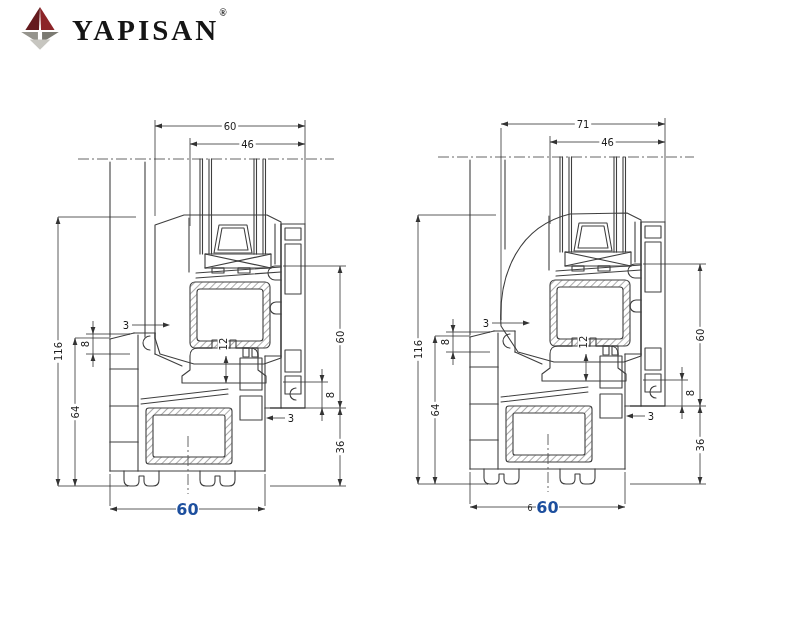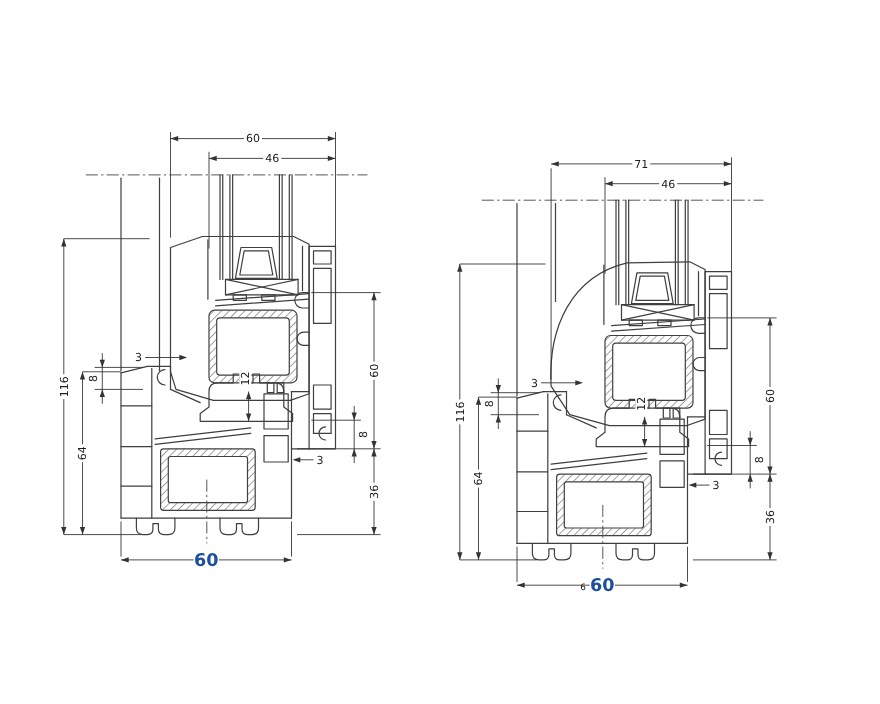--- a/index.html
+++ b/index.html
@@ -8,36 +8,46 @@
   
   .logo{position:absolute;left:16px;top:6px;display:flex;align-items:center;gap:8px;}
   .logo-mark{width:48px;height:48px;display:block;}
   .logo-text{font-family:"Liberation Serif",serif;font-weight:bold;font-size:29px;
              letter-spacing:3px;color:#151515;line-height:1;}
   .logo-reg{font-family:"Liberation Serif",serif;font-size:10px;color:#151515;
             vertical-align:top;position:relative;top:-8px;letter-spacing:0;}
   
   .drawing{position:absolute;width:335px;height:430px;}
   .drawing-left{left:38px;top:106px;}
-  .drawing-right{left:398px;top:129px;}
+  .drawing-right{left:398px;top:104px;}
   
   .s{stroke:#3f3f3f;stroke-width:1.1;fill:none;stroke-linejoin:round;stroke-linecap:round;}
   .cl{stroke:#565656;stroke-width:0.9;fill:none;stroke-dasharray:11 3 2 3;}
   .d{stroke:#333;stroke-width:0.8;fill:none;}
   .ar{fill:#333;stroke:none;}
   .lb{fill:#ffffff;stroke:none;}
   .dt{font-family:"DejaVu Sans",sans-serif;font-size:10px;fill:#1c1c1c;}
   .pt{font-family:"DejaVu Sans",sans-serif;font-size:8px;fill:#1c1c1c;}
   .bt{font-family:"DejaVu Sans",sans-serif;font-size:16px;font-weight:bold;fill:var(--accent,#1d4f9e);}
 </style>
 </head>
 <body>
 
 <div class="page">
 
+  <div class="logo">
+    <svg class="logo-mark" viewBox="0 0 46 46">
+      <polygon points="23,1 9,23 22,23" fill="#641a1e"></polygon>
+      <polygon points="23,1 37,23 24,23" fill="#8c2428"></polygon>
+      <polygon points="5,25 21,25 21,35" fill="#95948d"></polygon>
+      <polygon points="25,25 41,25 25,35" fill="#7b7a72"></polygon>
+      <polygon points="13,32 33,32 23,42" fill="#c7c6c0"></polygon>
+    </svg>
+    <div class="logo-text"><span>YAPISAN</span><span class="logo-reg">®</span></div>
+  </div>
 
   <div class="drawing drawing-left"><svg viewBox="0 0 335 430" width="335" height="430">
         <defs>
           <pattern id="h-left" patternUnits="userSpaceOnUse" width="5" height="5" patternTransform="rotate(45)">
             <line x1="0" y1="0" x2="0" y2="5" stroke="#555" stroke-width="1"></line>
           </pattern>
         </defs>
         <path class="s" d="M117,196 L117,119 L146,109 L229,109 L243,116 L243,252 L226,258 L156,258 L122,248 L117,232 Z" fill="#fff"></path>
         <path class="s" d="M243,118 L267,118 L267,302 L243,302 Z" fill="#fff"></path>
         <line class="s" x1="72" y1="56" x2="72" y2="231"></line>

